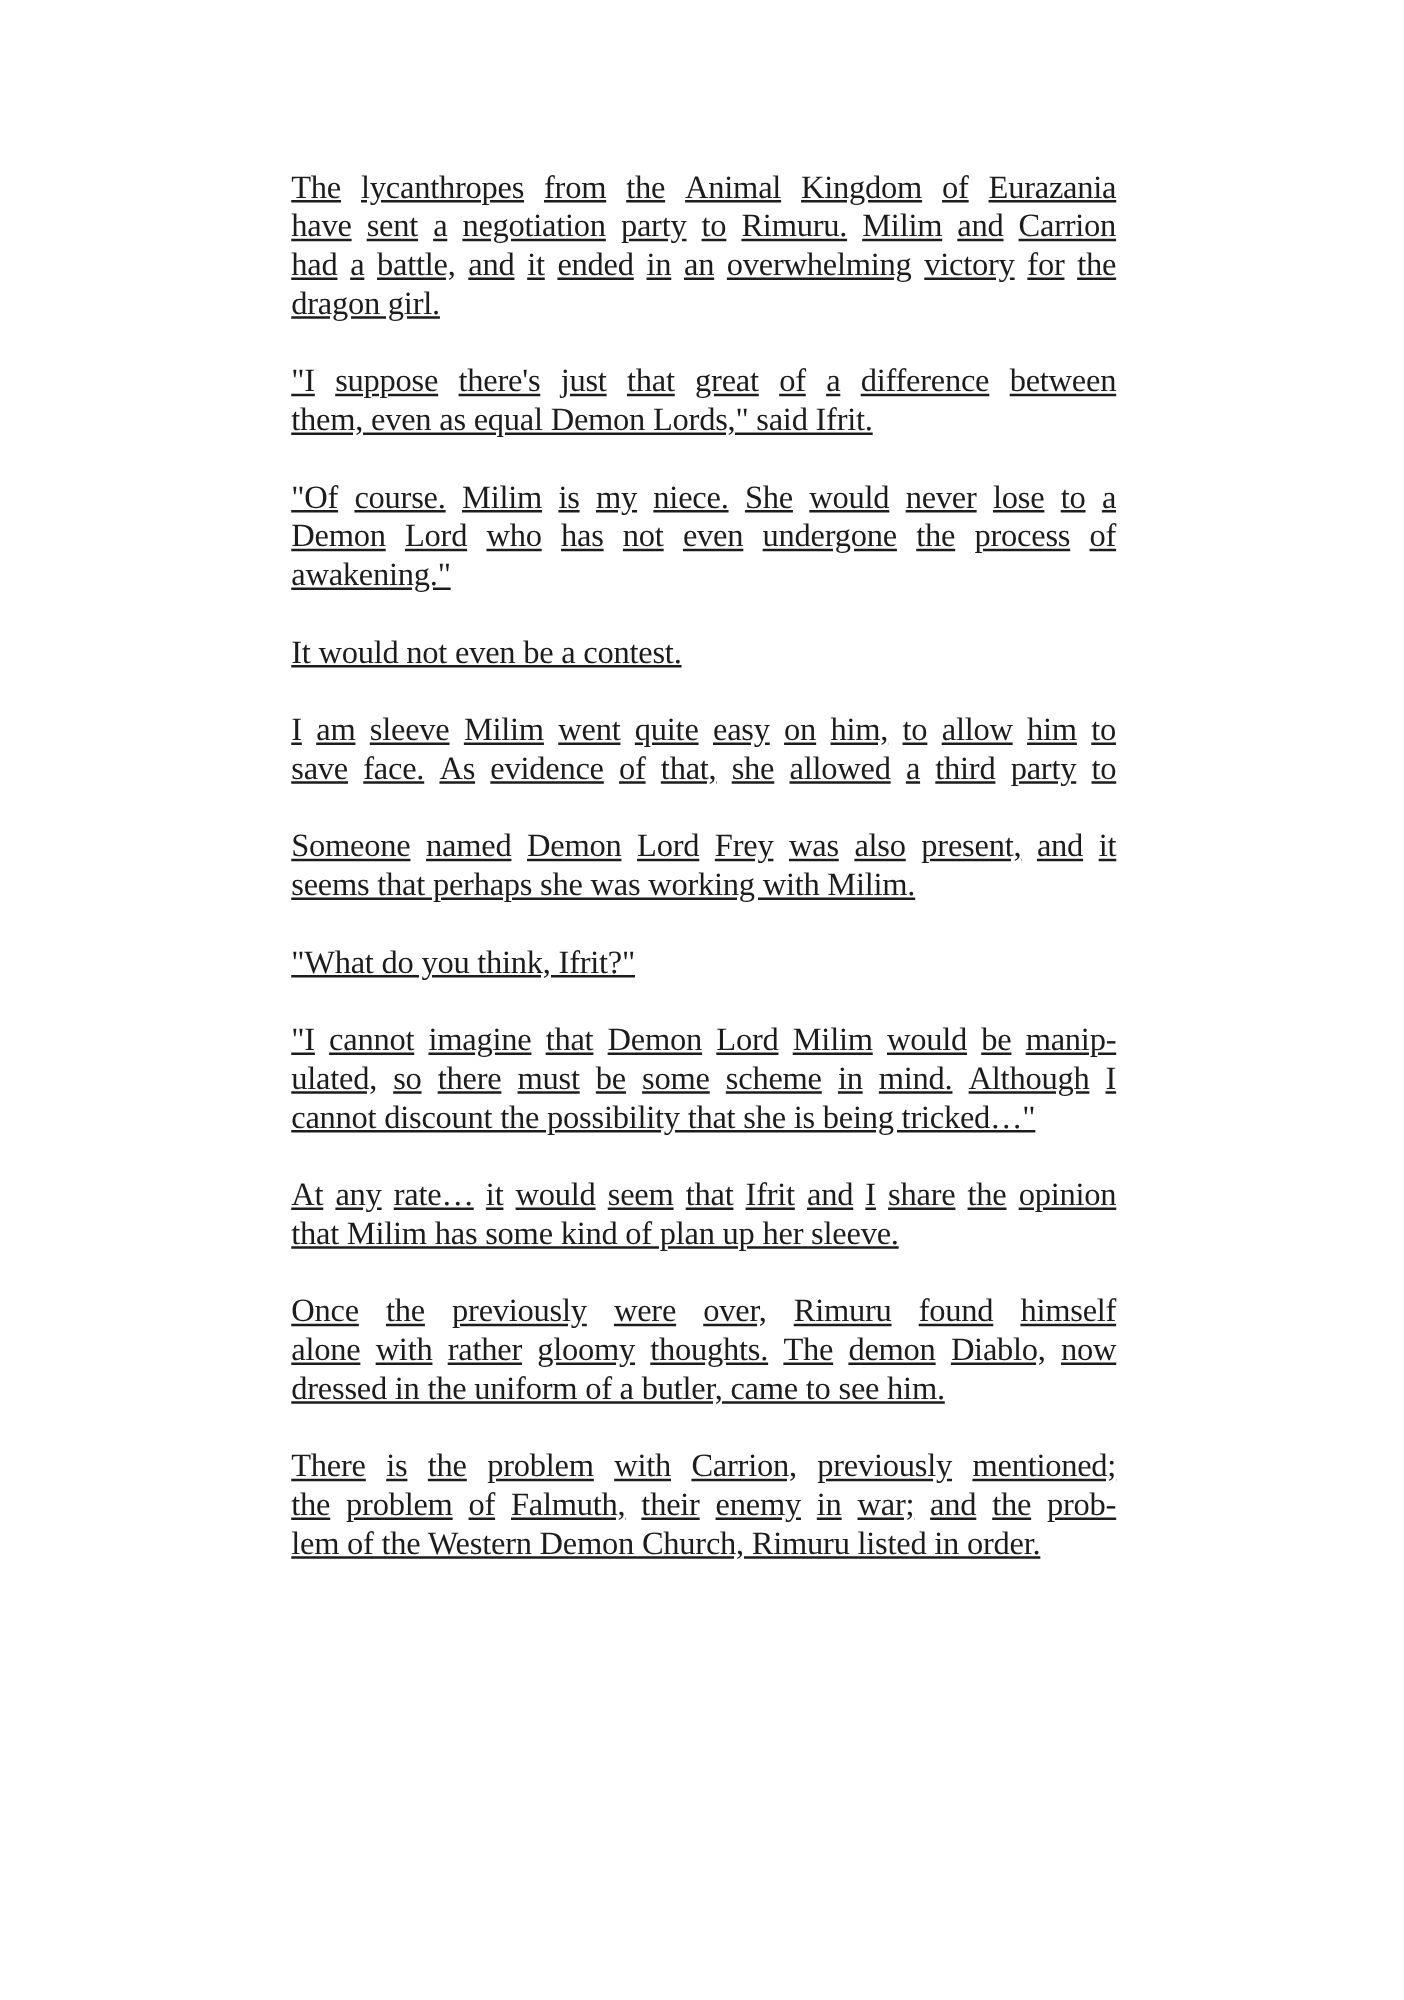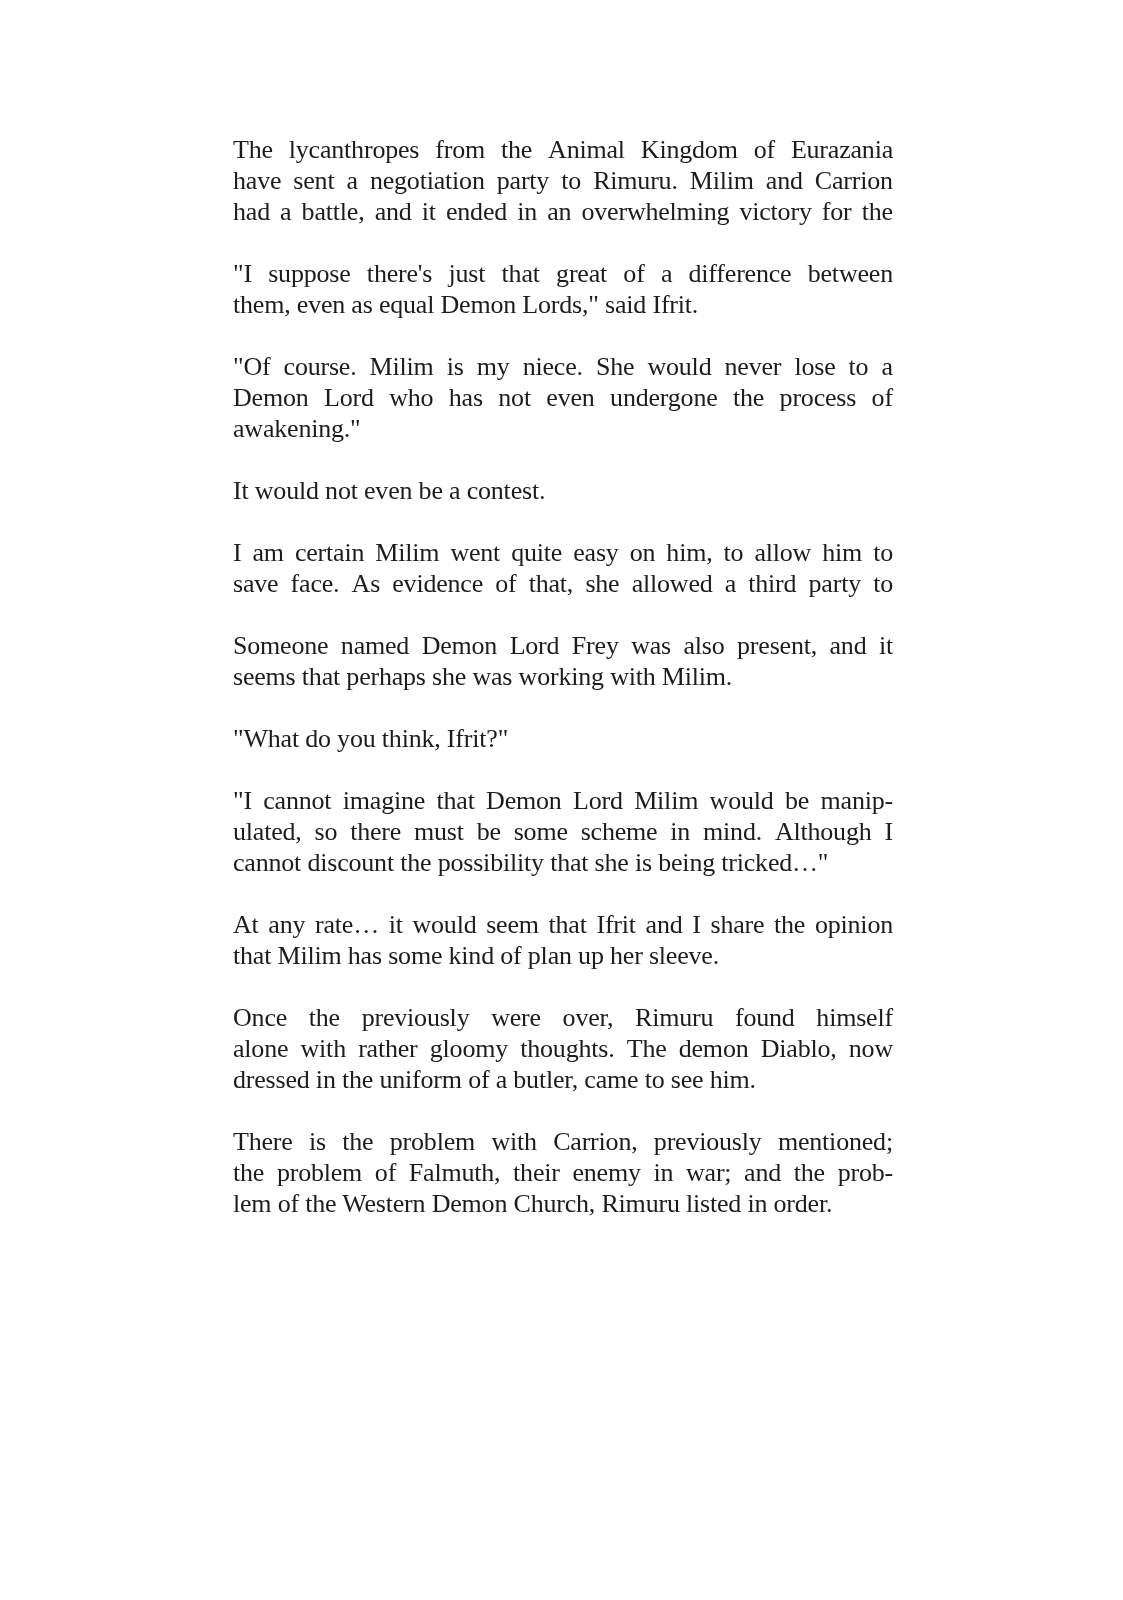--- a/index.html
+++ b/index.html
@@ -24,20 +24,21 @@
     left: 233px;
     top: 134px;
     width: 660px;
     font-size: 26px;
     line-height: 31px;
     color: #1c1c1c;
     letter-spacing: -0.2px;
   }
   .text-block p {
     margin: 0 0 31px 0;
+    text-decoration: underline;
   }
   .text-block p:last-child {
     margin-bottom: 0;
   }
   .line {
     display: block;
     height: 31px;
     white-space: nowrap;
   }
   
@@ -85,20 +86,21 @@
           <span class="w">and</span>
           <span class="w">it</span>
           <span class="w">ended</span>
           <span class="w">in</span>
           <span class="w">an</span>
           <span class="w">overwhelming</span>
           <span class="w">victory</span>
           <span class="w">for</span>
           <span class="w">the</span>
         </span>
+        <span class="line">dragon girl.</span>
       </p>
       <p>
         <span class="line j">
           <span class="w">"I</span>
           <span class="w">suppose</span>
           <span class="w">there's</span>
           <span class="w">just</span>
           <span class="w">that</span>
           <span class="w">great</span>
           <span class="w">of</span>
@@ -137,21 +139,21 @@
         </span>
         <span class="line">awakening."</span>
       </p>
       <p>
         <span class="line">It would not even be a contest.</span>
       </p>
       <p>
         <span class="line j">
           <span class="w">I</span>
           <span class="w">am</span>
-          <span class="w">certain</span>
+          <span class="w">sleeve</span>
           <span class="w">Milim</span>
           <span class="w">went</span>
           <span class="w">quite</span>
           <span class="w">easy</span>
           <span class="w">on</span>
           <span class="w">him,</span>
           <span class="w">to</span>
           <span class="w">allow</span>
           <span class="w">him</span>
           <span class="w">to</span>

